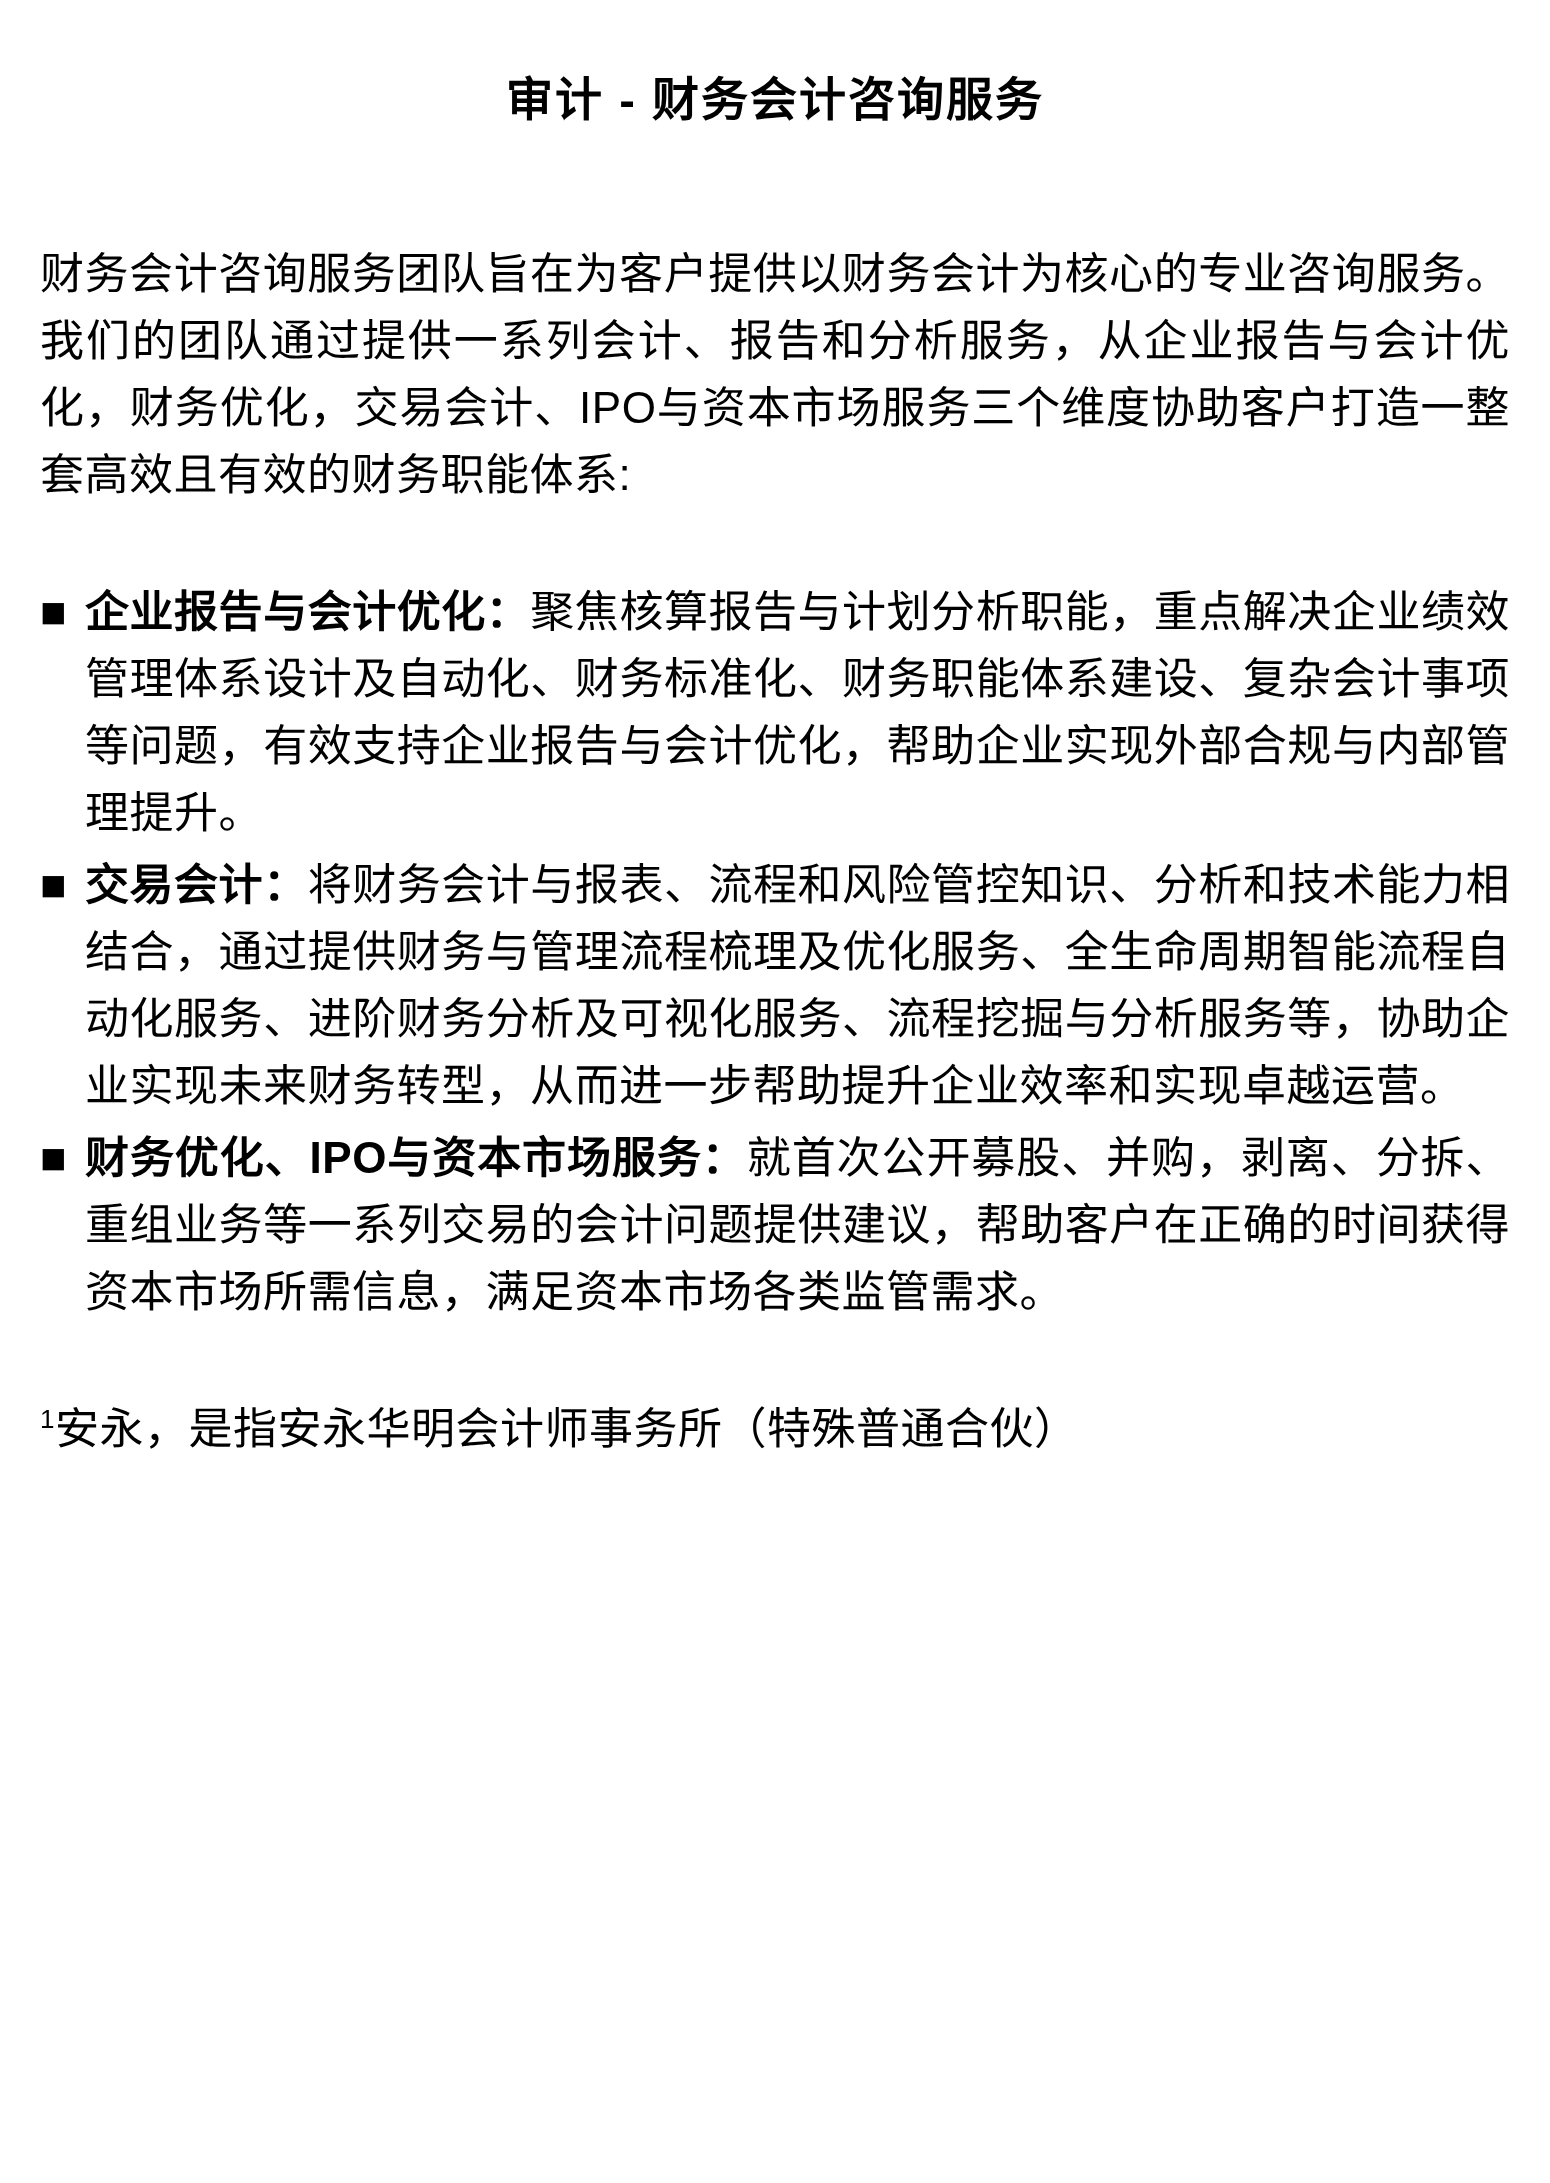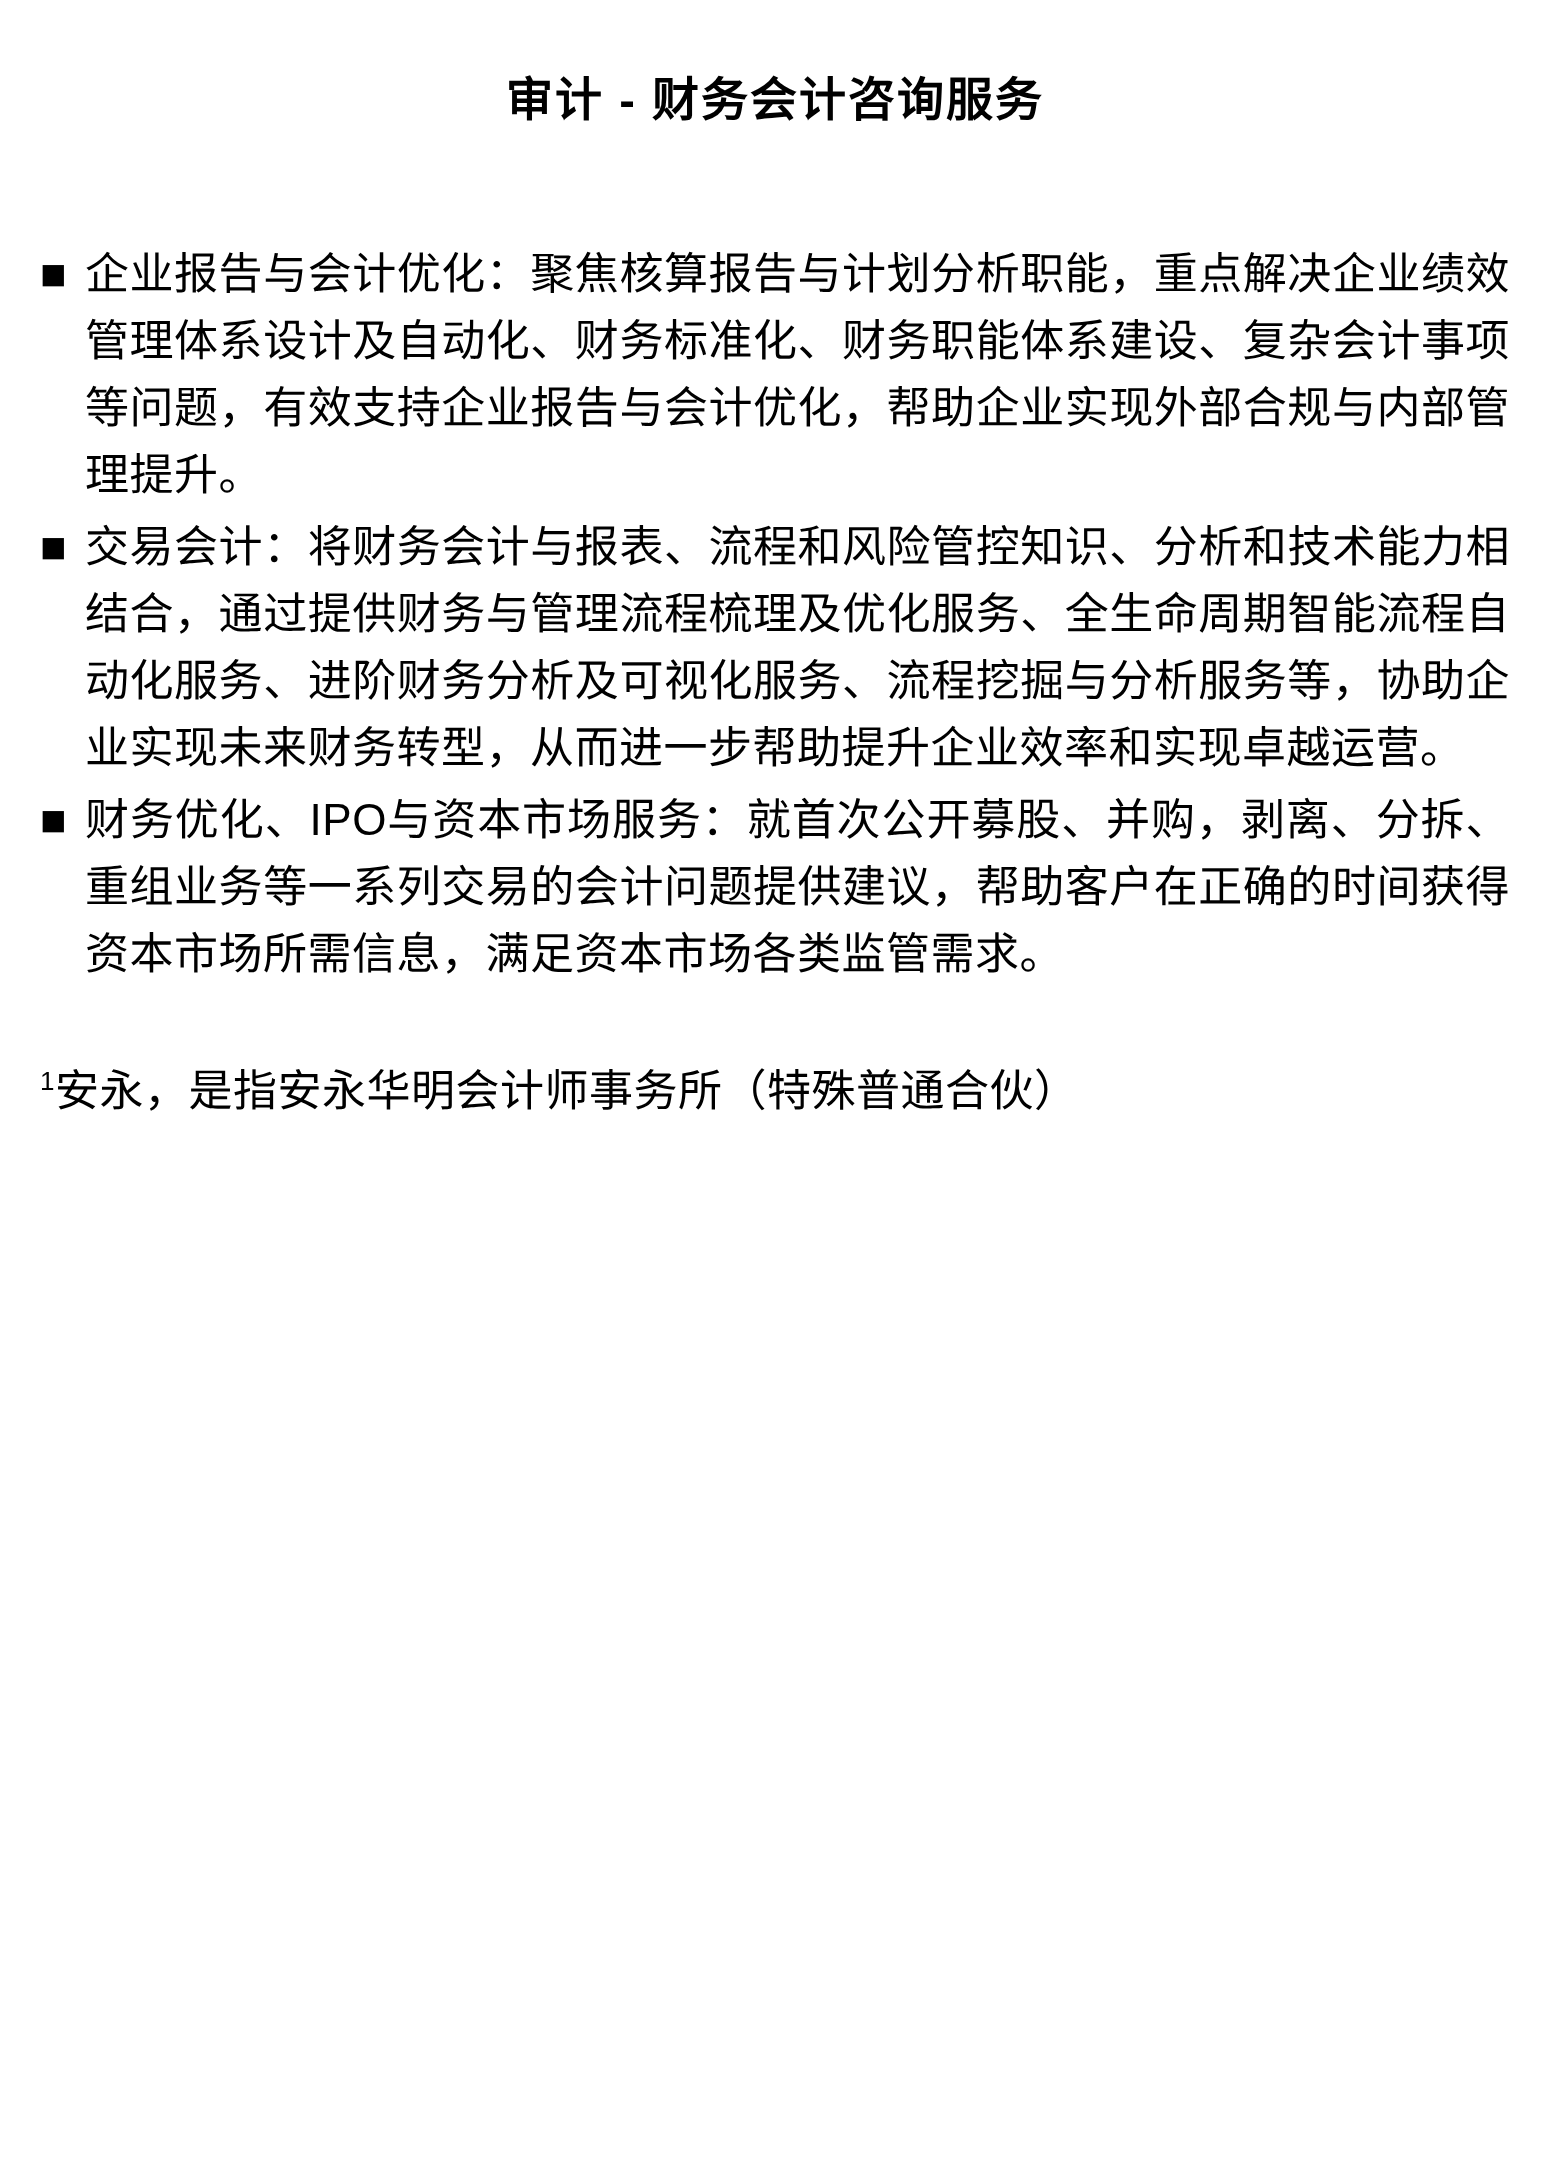--- a/index.html
+++ b/index.html
@@ -60,35 +60,36 @@
     margin-bottom: 0;
   }
   .marker {
     position: absolute;
     left: 0;
     top: 0;
     line-height: 67px;
     font-size: 44px;
   }
   .lead {
-    font-weight: 400;
+    font-weight: 700;
   }
   sup.fnref {
     font-size: 26px;
     line-height: 0;
     vertical-align: super;
   }
 </style>
 </head>
 <body>
 
 <div class="doc">
 
   <h1 class="title">审计 - 财务会计咨询服务</h1>
 
+  <p class="para">财务会计咨询服务团队旨在为客户提供以财务会计为核心的专业咨询服务。我们的团队通过提供一系列会计、报告和分析服务，从企业报告与会计优化，财务优化，交易会计、IPO与资本市场服务三个维度协助客户打造一整套高效且有效的财务职能体系:</p>
 
   <ul class="bullets">
     <li class="bullet">
       <span class="marker">■</span><span class="lead">企业报告与会计优化：</span><span>聚焦核算报告与计划分析职能，重点解决企业绩效管理体系设计及自动化、财务标准化、财务职能体系建设、复杂会计事项等问题，有效支持企业报告与会计优化，帮助企业实现外部合规与内部管理提升。</span>
     </li>
     <li class="bullet">
       <span class="marker">■</span><span class="lead">交易会计：</span><span>将财务会计与报表、流程和风险管控知识、分析和技术能力相结合，通过提供财务与管理流程梳理及优化服务、全生命周期智能流程自动化服务、进阶财务分析及可视化服务、流程挖掘与分析服务等，协助企业实现未来财务转型，从而进一步帮助提升企业效率和实现卓越运营。</span>
     </li>
     <li class="bullet">
       <span class="marker">■</span><span class="lead">财务优化、IPO与资本市场服务：</span><span>就首次公开募股、并购，剥离、分拆、重组业务等一系列交易的会计问题提供建议，帮助客户在正确的时间获得资本市场所需信息，满足资本市场各类监管需求。</span>

